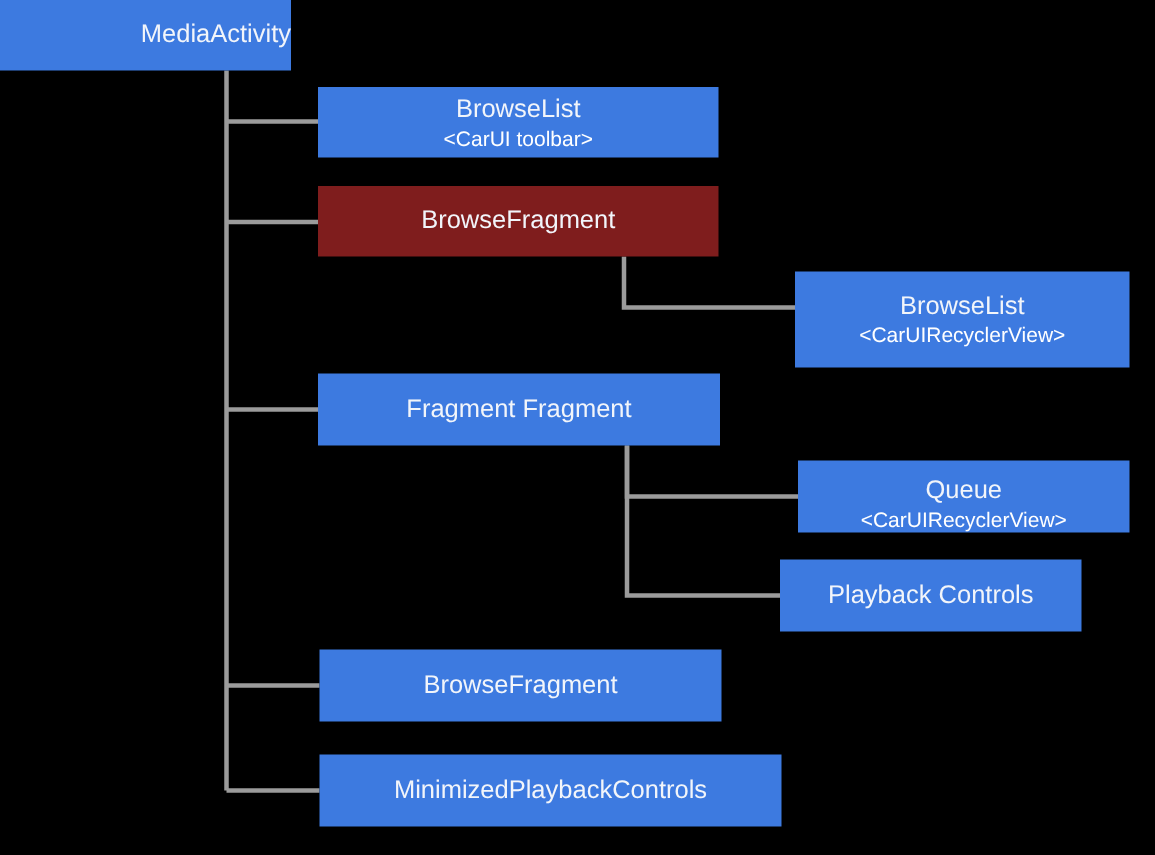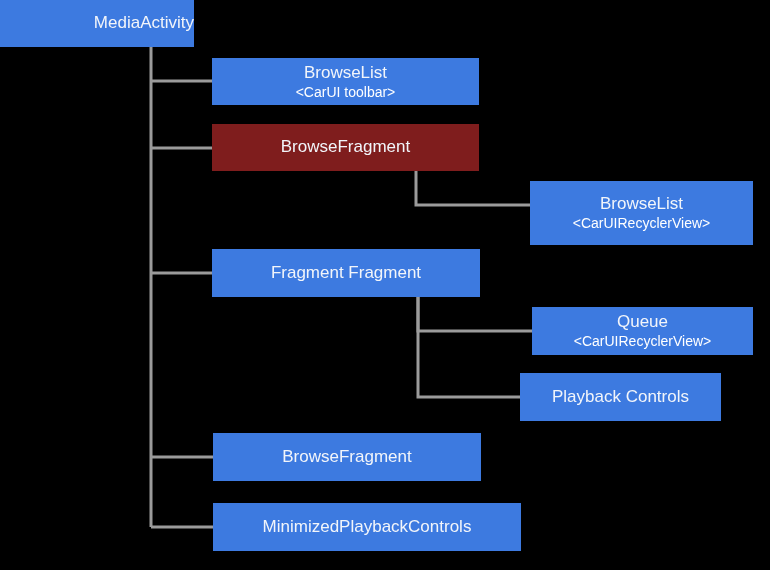--- a/index.html
+++ b/index.html
@@ -88,21 +88,21 @@
       <div class="node single" style="left: 212px; top: 124px; width: 267px; height: 47px; background: #7f1d1d; color: rgb(255, 255, 255);">
         <div class="title">BrowseFragment</div>
       </div>
       <div class="node" style="left: 530px; top: 181px; width: 223px; height: 64px; background: rgb(61, 122, 224); color: rgb(255, 255, 255);">
         <div class="title">BrowseList</div>
         <div class="subtitle">&lt;CarUIRecyclerView&gt;</div>
       </div>
       <div class="node single" style="left: 212px; top: 249px; width: 268px; height: 48px; background: rgb(61, 122, 224); color: rgb(255, 255, 255);">
         <div class="title">Fragment Fragment</div>
       </div>
-      <div class="node" style="left: 532px; top: 307px; width: 221px; height: 48px; background: rgb(61, 122, 224); color: rgb(255, 255, 255);">
+      <div class="node" style="left: 532px; top: 307px; width: 221px; height: 48px; background: rgb(61, 122, 224); color: rgb(255, 255, 255); justify-content: flex-end;">
         <div class="title">Queue</div>
         <div class="subtitle">&lt;CarUIRecyclerView&gt;</div>
       </div>
       <div class="node single" style="left: 520px; top: 373px; width: 201px; height: 48px; background: rgb(61, 122, 224); color: rgb(255, 255, 255); text-align: right;">
         <div class="title">Playback Controls</div>
       </div>
       <div class="node single" style="left: 213px; top: 433px; width: 268px; height: 48px; background: rgb(61, 122, 224); color: rgb(255, 255, 255);">
         <div class="title">BrowseFragment</div>
       </div>
       <div class="node single" style="left: 213px; top: 503px; width: 308px; height: 48px; background: rgb(61, 122, 224); color: rgb(255, 255, 255);">

